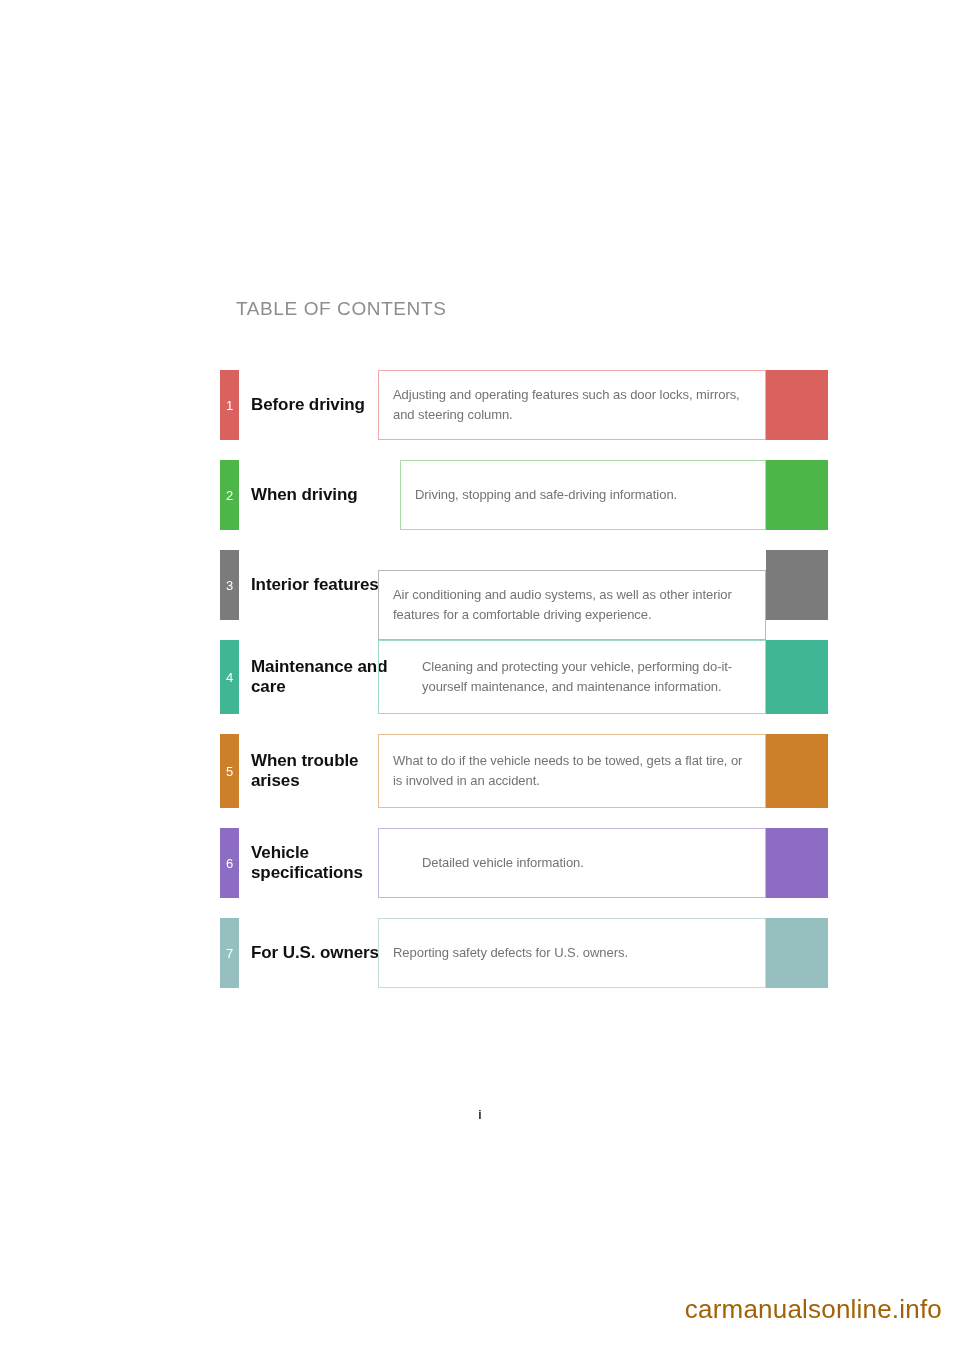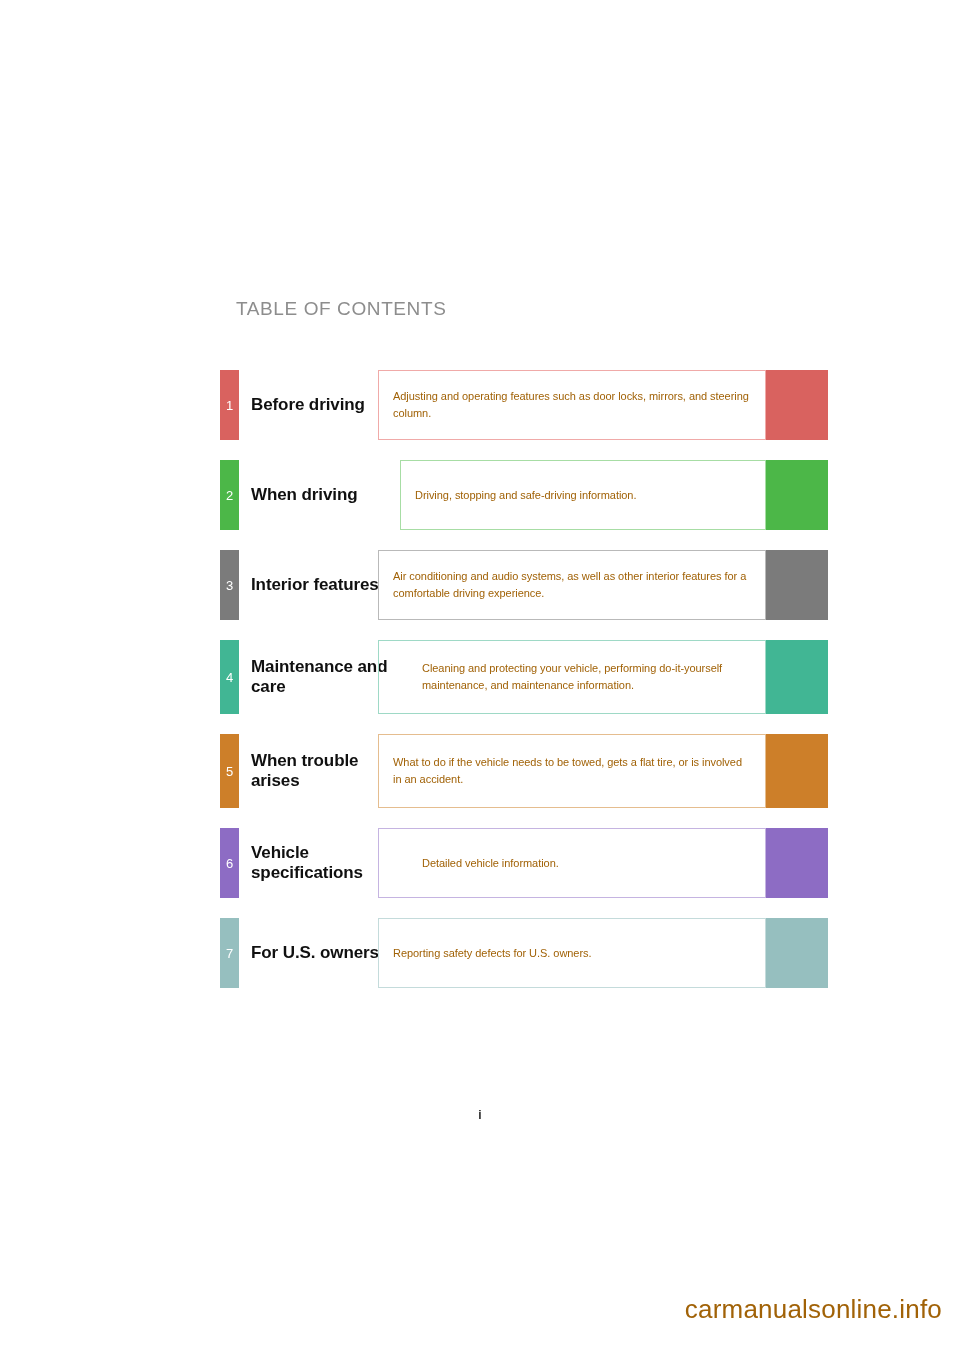--- a/index.html
+++ b/index.html
@@ -94,22 +94,22 @@
     top: 0;
     right: 62px;
     height: 100%;
     border: 1px solid #cccccc;
     box-sizing: border-box;
     display: flex;
     align-items: center;
     padding: 0 14px;
   }
   .desc-text {
-    font-size: 11px;
-    color: #a16207;
+    font-size: 13px;
+    color: #737373;
     line-height: 1.52;
     letter-spacing: -0.05px;
   }
 
   
   .endblock {
     position: absolute;
     right: 0;
     top: 0;
     width: 62px;
@@ -165,21 +165,21 @@
         <div class="desc" style="border-color: rgb(167, 221, 164); margin-left: 22px;">
           <span class="desc-text">Driving, stopping and safe-driving information.</span>
         </div>
         <div class="endblock" style="background: rgb(76, 183, 72);"></div>
       </div>
       <div class="toc-row" style="height: 70px;">
         <div class="tab" style="background: rgb(123, 123, 123);">
           <span class="tab-num">3</span>
         </div>
         <div class="sec-title">Interior features</div>
-        <div class="desc" style="border-color: rgb(185, 185, 185);">
+        <div class="desc" style="border-color: rgb(185, 185, 185); margin-top: 20px;">
           <span class="desc-text">Air conditioning and audio systems, as well as other interior features for a comfortable driving experience.</span>
         </div>
         <div class="endblock" style="background: rgb(123, 123, 123);"></div>
       </div>
       <div class="toc-row" style="height: 74px;">
         <div class="tab" style="background: rgb(65, 182, 148);">
           <span class="tab-num">4</span>
         </div>
         <div class="sec-title">Maintenance and care</div>
         <div class="desc" style="border-color: rgb(158, 217, 198); padding-left: 43px;">

